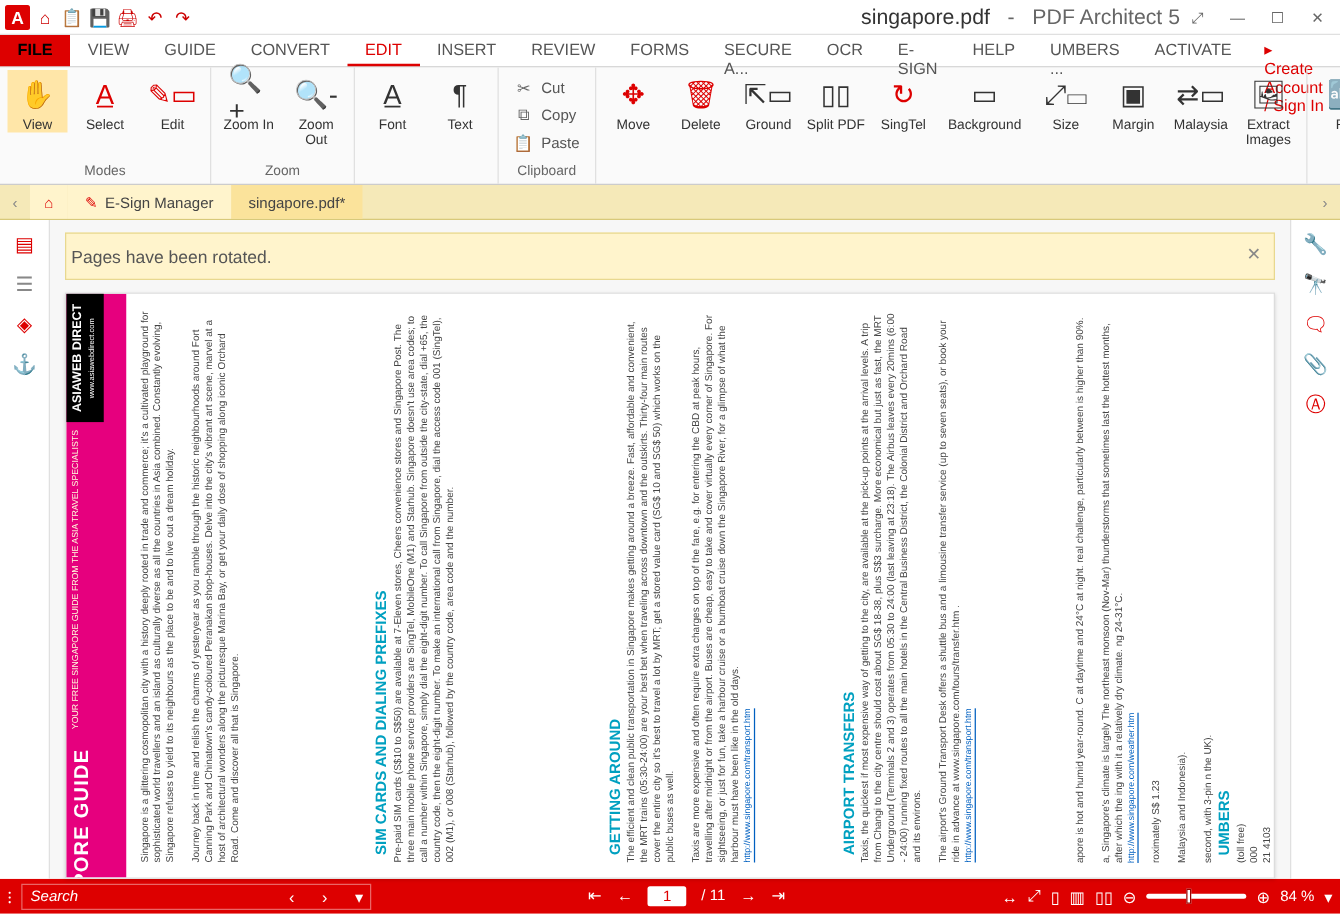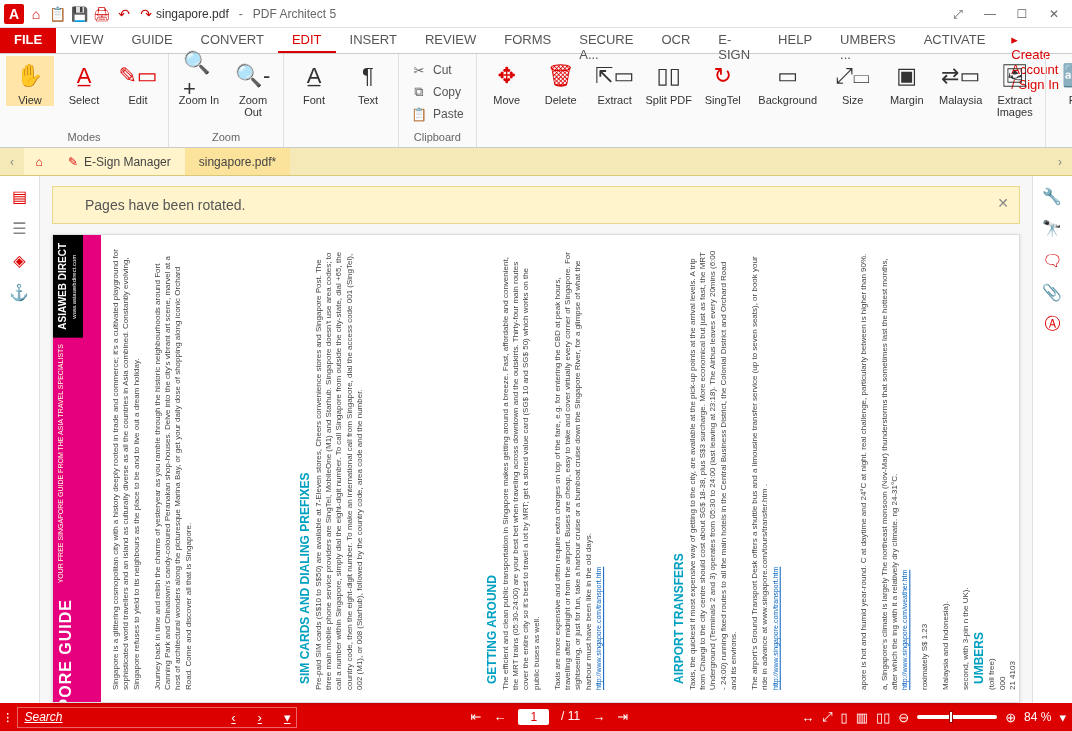--- a/index.html
+++ b/index.html
@@ -3,29 +3,29 @@
 <meta charset="utf-8">
 <style>
 * { box-sizing: border-box; margin: 0; padding: 0; }
 body { font-family: "Segoe UI", Arial, sans-serif; font-size: 12px; background: #fff; width: 1072px; height: 731px; overflow: hidden; }
 
 
 .titlebar { height: 28px; background: #fff; display: flex; align-items: center; padding: 0 4px; border-bottom: 1px solid #e0e0e0;}
 .titlebar .qat { display: flex; gap: 2px; }
 .titlebar .qat .q { width: 20px; height: 20px; display: flex; align-items: center; justify-content: center; color: #c00; font-size: 14px; cursor: pointer;}
 .titlebar .qat .q.logo { background:#d00; color:#fff; font-weight:bold; border-radius:2px;}
-.titlebar .title { flex: 1; text-align: left; color: #666; font-size: 12px;}
+.titlebar .title { flex: 1; text-align: right; color: #666; font-size: 17px;}
 .titlebar .title .fn { color:#333;}
 .titlebar .win { display: flex; gap: 4px;}
 .titlebar .win span { width: 28px; height: 20px; display:flex; align-items:center; justify-content:center; color:#666; font-size:12px; cursor:pointer;}
 
 
 .tabs { height: 26px; display: flex; align-items: stretch; border-bottom: 1px solid #ccc; font-size: 13px;}
 .tabs .tab { padding: 4px 14px; color: #555; cursor: pointer; }
-.tabs .tab.file { background:#d00; color:#ffffff; font-weight:bold;}
+.tabs .tab.file { background:#d00; color:#000000; font-weight:bold;}
 .tabs .tab.active { color:#d00; border-bottom: 2px solid #d00;}
 .tabs .spacer { flex:1;}
 .tabs .account { color:#d00; padding:4px 12px; cursor:pointer;}
 .tabs .account::before { content:"▸ "; color:#d00;}
 
 
 .ribbon { height: 94px; display: flex; background: #fafafa; border-bottom:1px solid #ccc;}
 .rgroup { border-right: 1px solid #e0e0e0; padding: 2px 6px; display:flex; flex-direction:column;}
 .rgroup .row { flex:1; display:flex; align-items:flex-start; gap:6px;}
 .rgroup .label { text-align:center; font-size:11px; color:#666; padding-bottom:2px;}
@@ -45,35 +45,35 @@
 .doctabs .dtab.active { background:#fbe39b;}
 .doctabs .dtab .di { color:#d00;}
 
 
 .workspace { display:flex; height: 527px;}
 .side { width:40px; background:#fff; border-right:1px solid #e0e0e0; display:flex; flex-direction:column; align-items:center; gap:8px; padding:8px 0;}
 .side .sico { width:24px; height:24px; display:flex; align-items:center; justify-content:center; font-size:16px; color:#d00; cursor:pointer;}
 .side.right { border-left:1px solid #e0e0e0; border-right:none;}
 
 .canvas { flex:1; background:#f7f7f7; display:flex; flex-direction:column;}
-.notif { margin:10px 12px 6px; background:#fff4cc; border:1px solid #e8d88f; padding:10px 32px; color:#555; font-size:14px; position:relative;}
+.notif { margin:10px 12px 6px; background:#fff4cc; border:1px solid #e8d88f; padding:10px 4px; color:#555; font-size:14px; position:relative;}
 .notif .close { position:absolute; right:10px; top:8px; color:#888; cursor:pointer;}
 
 .page { flex:1; margin:4px 12px 0; background:#fff; border:1px solid #ddd; box-shadow:0 1px 3px rgba(0,0,0,.15); overflow:hidden; position:relative; display:flex;}
 .col { flex:1; padding:12px 10px; writing-mode: vertical-rl; transform: rotate(180deg); font-size:8px; line-height:1.3; color:#444; text-align:left; overflow:hidden;}
 .col h2 { color:#00a0c0; font-size:12px; margin:6px 0; font-weight:bold;}
 .header-band { width:48px; background: linear-gradient(#e6007e,#e6007e); display:flex; flex-direction:column; justify-content:space-between;}
 .header-band .sg { writing-mode: vertical-rl; transform: rotate(180deg); color:#fff; font-size:16px; font-weight:bold; padding:10px 4px; letter-spacing:1px;}
 .header-band .sub { writing-mode: vertical-rl; transform: rotate(180deg); color:#ffd; font-size:7px; padding:6px 4px;}
 .aw { background:#000; color:#fff; writing-mode: vertical-rl; transform: rotate(180deg); font-size:10px; font-weight:bold; padding:8px 4px; text-align:center;}
 .link { color:#0060c0; text-decoration:underline; font-size:7px;}
 
 
 .statusbar { height:28px; background:#d00; color:#fff; display:flex; align-items:center; padding:0 6px; font-size:12px; gap:8px;}
-.statusbar .search { flex:0 0 280px; display:flex; align-items:center; gap:22px; border:1px solid rgba(255,255,255,.4); padding:2px 6px;text-decoration:underline;}
+.statusbar .search { flex:0 0 280px; display:flex; align-items:center; gap:22px; border:1px solid rgba(255,255,255,.4); padding:2px 6px;}
 .statusbar input { background:transparent; border:none; color:#fff; font-size:12px; flex:1; outline:none;}
 .statusbar input::placeholder { color:#fff; font-style:italic;}
 .statusbar .mid { flex:1; display:flex; justify-content:center; gap:12px;}
 .statusbar .pageno { background:#fff; color:#d00; padding:1px 12px; border-radius:2px;}
 .statusbar .zoom-slider { width:80px; height:4px; background:#fff; position:relative; border-radius:2px;}
 .statusbar .zoom-slider .thumb { position:absolute; left:40%; top:-4px; width:4px; height:12px; background:#fff; border:1px solid #900;}
 .sicon { cursor:pointer; font-size:13px;}
 </style>
 </head>
 <body>
@@ -186,21 +186,21 @@
       <div class="bbtn">
           <div class="ico" style="color:#d00">✥</div>
           <div class="lbl">Move</div>
         </div>
       <div class="bbtn">
           <div class="ico" style="color:#d00">🗑</div>
           <div class="lbl">Delete</div>
         </div>
       <div class="bbtn">
           <div class="ico">⇱▭</div>
-          <div class="lbl">Extract</div>
+          <div class="lbl">Ground</div>
         </div>
       <div class="bbtn">
           <div class="ico">▯▯</div>
           <div class="lbl">Split PDF</div>
         </div>
       <div class="bbtn">
           <div class="ico" style="color:#d00">↻</div>
           <div class="lbl">SingTel</div>
         </div>
       <div class="bbtn" style="width:70px">

